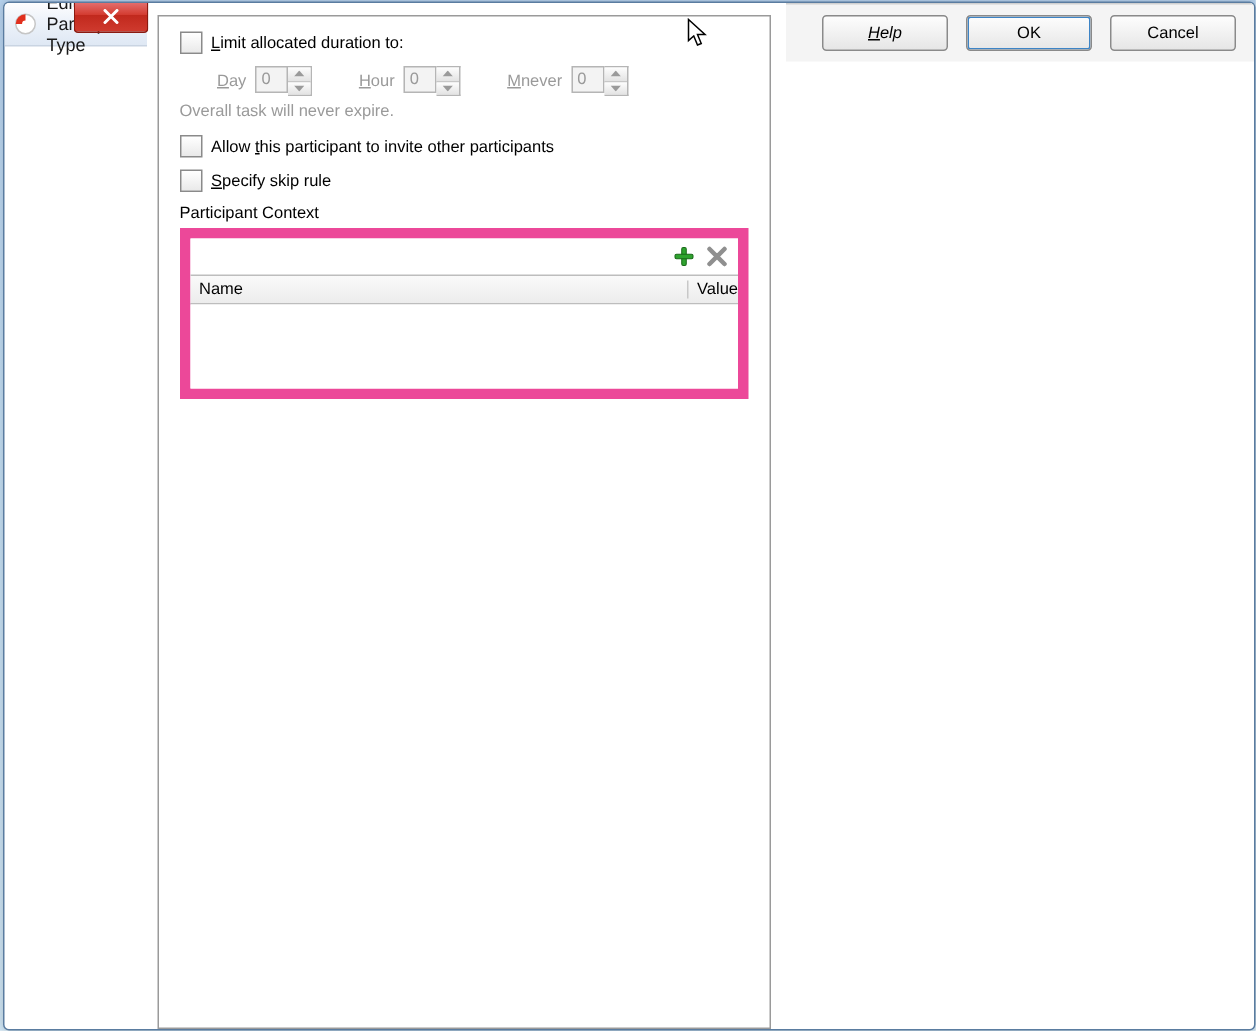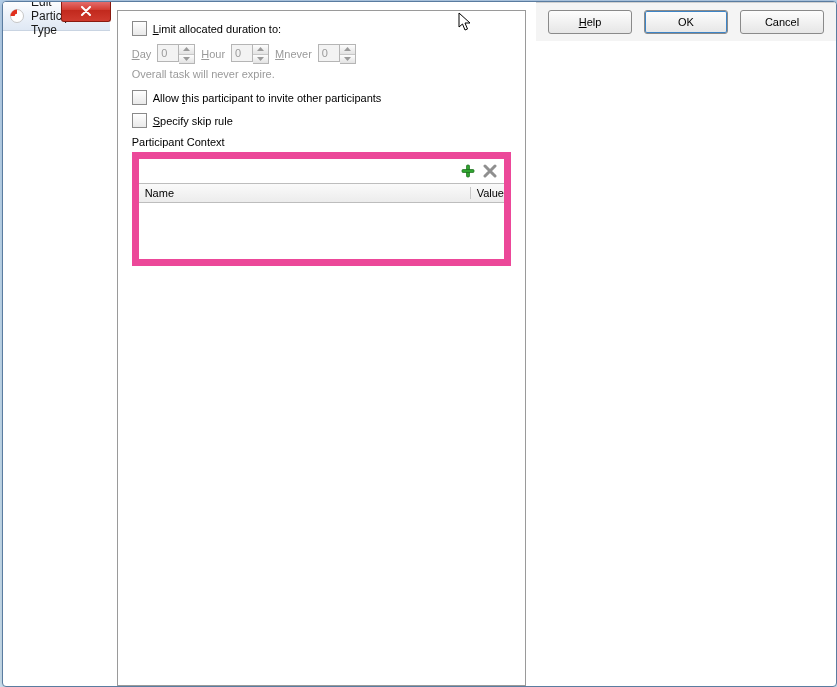--- a/index.html
+++ b/index.html
@@ -114,21 +114,21 @@
   }
   .chk-label { color:#000; }
   .chk-label u { text-decoration: underline; }
   
   .duration {
     display:flex;
     align-items:center;
     gap:6px;
     margin: 8px 0 4px 0;
   }
-  .dlabel { color:#9a9a9a; }
+  .dlabel { color:#9a9a9a;margin-left:25px; }
   .dlabel u { text-decoration: underline; }
   .spin {
     display:flex;
     align-items:stretch;
     height:20px;
   }
   .spin input {
     width:22px;
     height:18px;
     border:1px solid #b5b5b5;
@@ -224,21 +224,21 @@
     display:flex;
     align-items:center;
     justify-content:center;
     padding:0 10px;
     cursor:default;
     margin-left:12px;
   }
   .btn.default {
     box-shadow: 0 0 0 1px #3d84c6 inset;
   }
-  .btn.help { margin-left:0; }
+  .btn.help { margin-left:12px;font-style:italic; }
   
   .cursor {
     position:absolute;
     left:455px;
     top:10px;
     pointer-events:none;
     z-index:100;
   }
 </style>
 </head>

